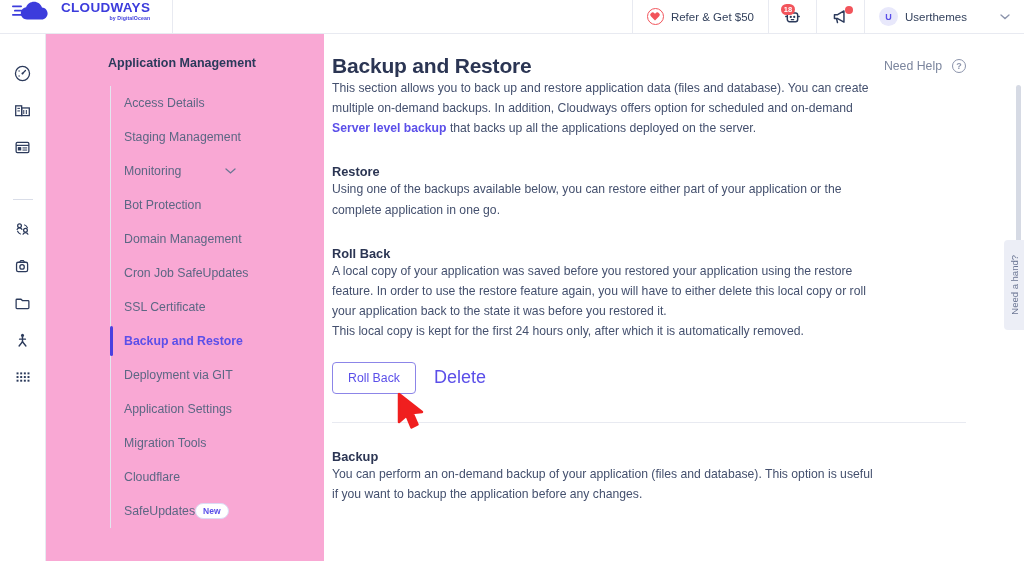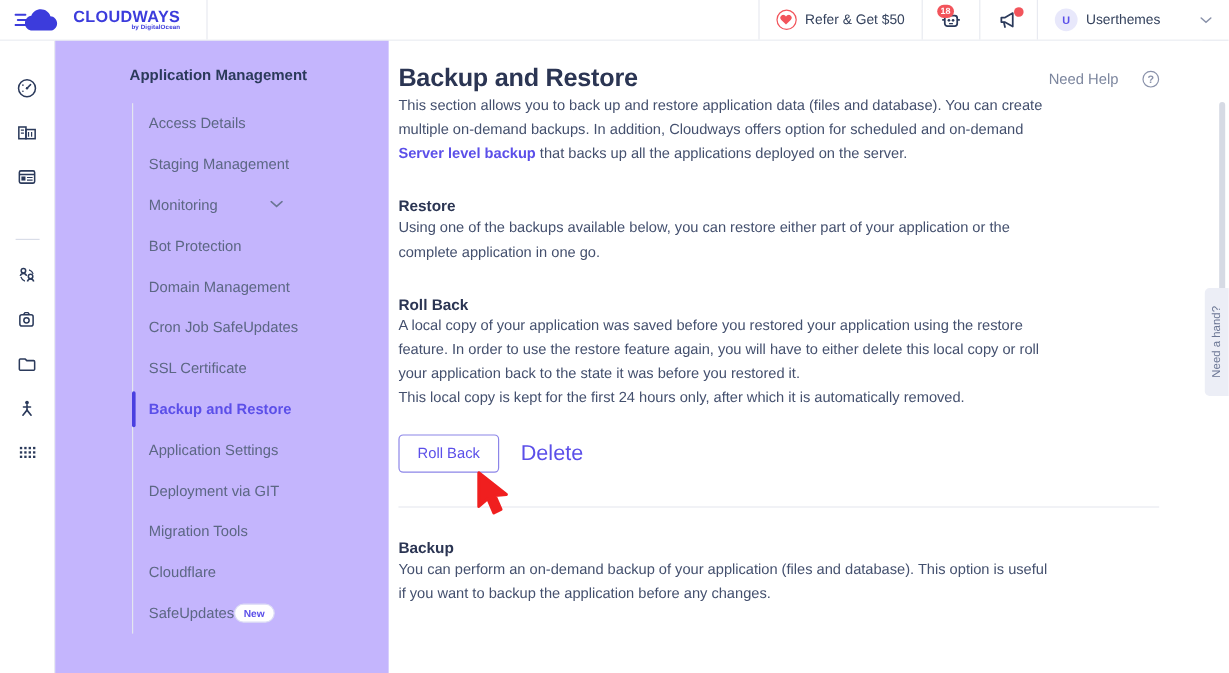--- a/index.html
+++ b/index.html
@@ -12,21 +12,21 @@
   }
   #app { position: relative; width: 1024px; height: 561px; }
 
   
   .topbar {
     position: absolute; top: 0; left: 0; width: 1024px; height: 34px;
     background: #fff; border-bottom: 1px solid #e8eaf1;
     display: flex; align-items: stretch;
   }
   .brand {
-    width: 173px; display: flex; align-items: center; padding-left: 12px;
+    width: 173px; display: flex; align-items: flex-start; padding-left: 12px;
     border-right: 1px solid #e8eaf1;
   }
   .brand-logo { display: flex; align-items: center; gap: 5px; }
   .brand-wordmark { display: flex; flex-direction: column; line-height: 1; }
   .brand-name {
     font-size: 13.5px; font-weight: 700; letter-spacing: .3px; color: #3c3cdc;
   }
   .brand-sub {
     font-size: 5.2px; font-weight: 700; color: #3c3cdc; letter-spacing: .1px;
     align-self: flex-end; margin-top: 1px;
@@ -71,21 +71,21 @@
     justify-content: center; margin-bottom: 7px; cursor: pointer;
     color: #2b3a5b;
   }
   .rail-div {
     width: 20px; height: 1px; background: #d9dde8; margin: 30px 0 14px;
   }
 
   
   .subnav {
     position: absolute; top: 34px; left: 46px; width: 278px; height: 527px;
-    background: #c4b5fd; padding-top: 14px;
+    background: #f9a8d4; padding-top: 14px;
   }
   .subnav-title {
     font-size: 12.5px; font-weight: 700; color: #2b3a5b;
     padding: 8px 0 0 62px;
   }
   .navlist {
     margin-top: 16px; margin-left: 64px; border-left: 1px solid #e3e6ef;
     padding-left: 0;
   }
   .navitem {
@@ -108,21 +108,21 @@
   
   .main {
     position: absolute; top: 34px; left: 324px; width: 678px; height: 527px;
     background: #fff; padding: 20px 36px 0 8px; overflow: hidden;
   }
   .page-head { display: flex; align-items: flex-start; }
   .page-title {
     font-size: 21px; font-weight: 700; color: #2b3553; letter-spacing: -.2px;
   }
   .need-help {
-    margin-left: auto; display: flex; align-items: flex-end; gap: 20px;
+    margin-left: auto; display: flex; align-items: flex-end; gap: 10px;
     color: #7c869e; font-size: 12.3px; cursor: pointer; padding-top: 5px;
   }
   .qmark {
     width: 14px; height: 14px; border-radius: 50%; border: 1.3px solid #8b93ab;
     display: flex; align-items: center; justify-content: center;
     font-size: 9px; font-weight: 700; color: #8b93ab;
   }
   .para {
     font-size: 12.2px; line-height: 1.65; color: #44506e; max-width: 548px;
   }
@@ -347,24 +347,24 @@
       <div class="navitem">
         <span>Cron Job SafeUpdates</span>
       </div>
       <div class="navitem">
         <span>SSL Certificate</span>
       </div>
       <div class="navitem active">
         <span>Backup and Restore</span>
       </div>
       <div class="navitem">
+        <span>Deployment via GIT</span>
+      </div>
+      <div class="navitem">
         <span>Application Settings</span>
-      </div>
-      <div class="navitem">
-        <span>Deployment via GIT</span>
       </div>
       <div class="navitem">
         <span>Migration Tools</span>
       </div>
       <div class="navitem">
         <span>Cloudflare</span>
       </div>
       <div class="navitem">
         <span>SafeUpdates</span>
         <span class="newbadge">New</span>

